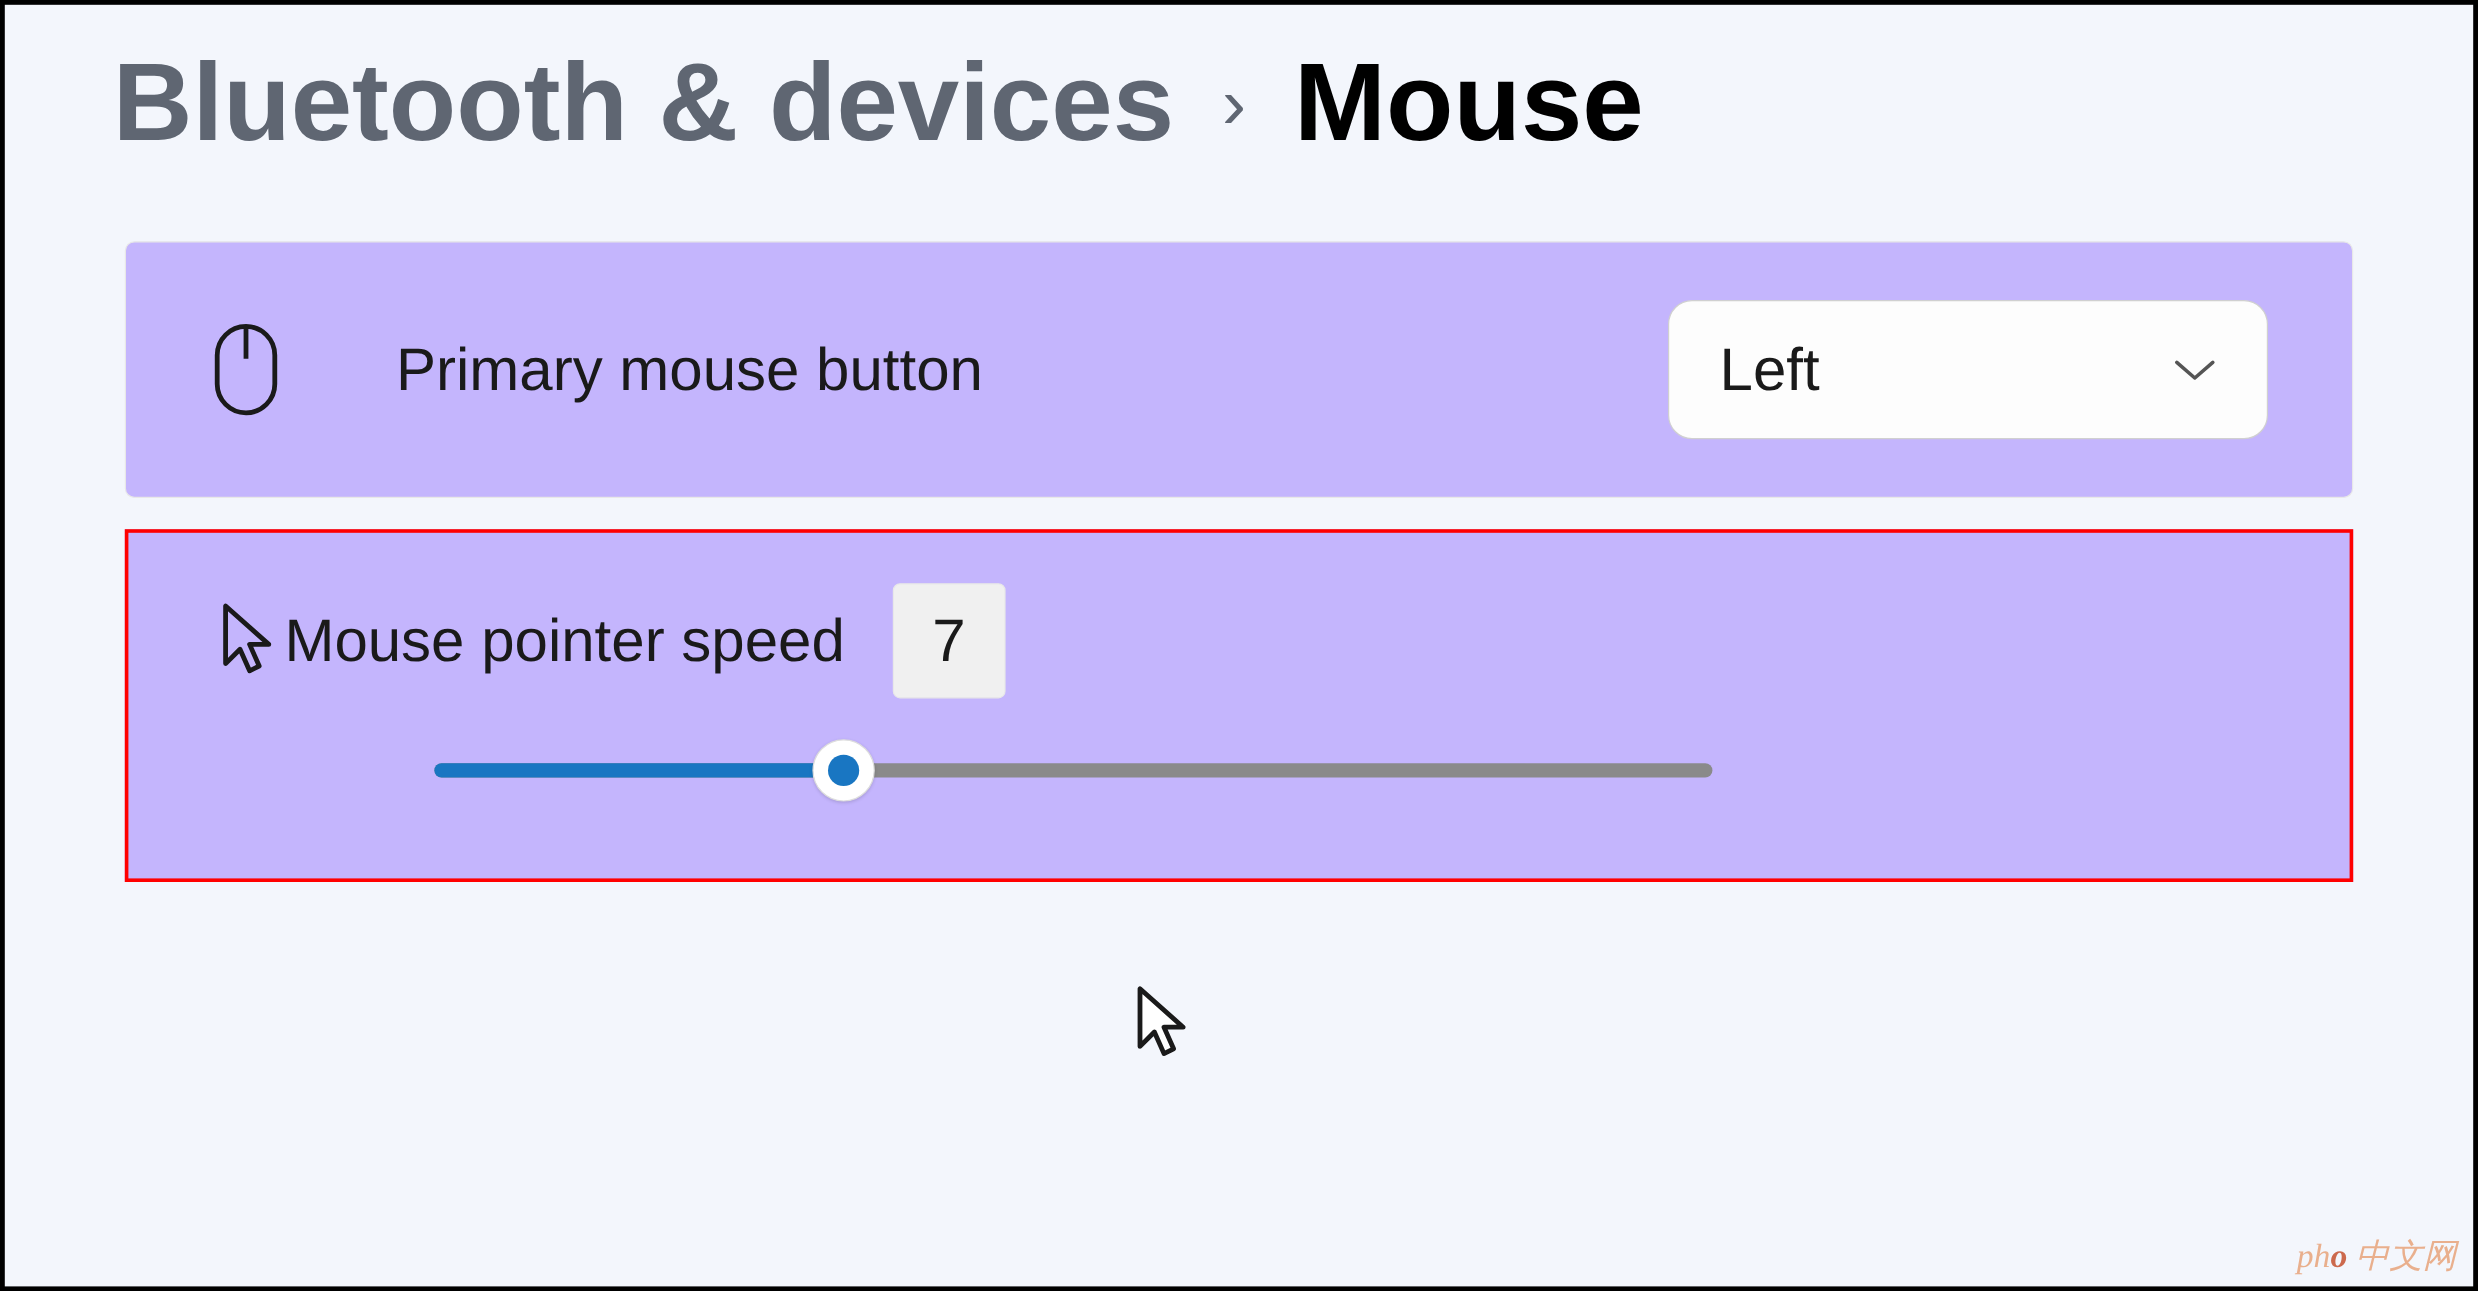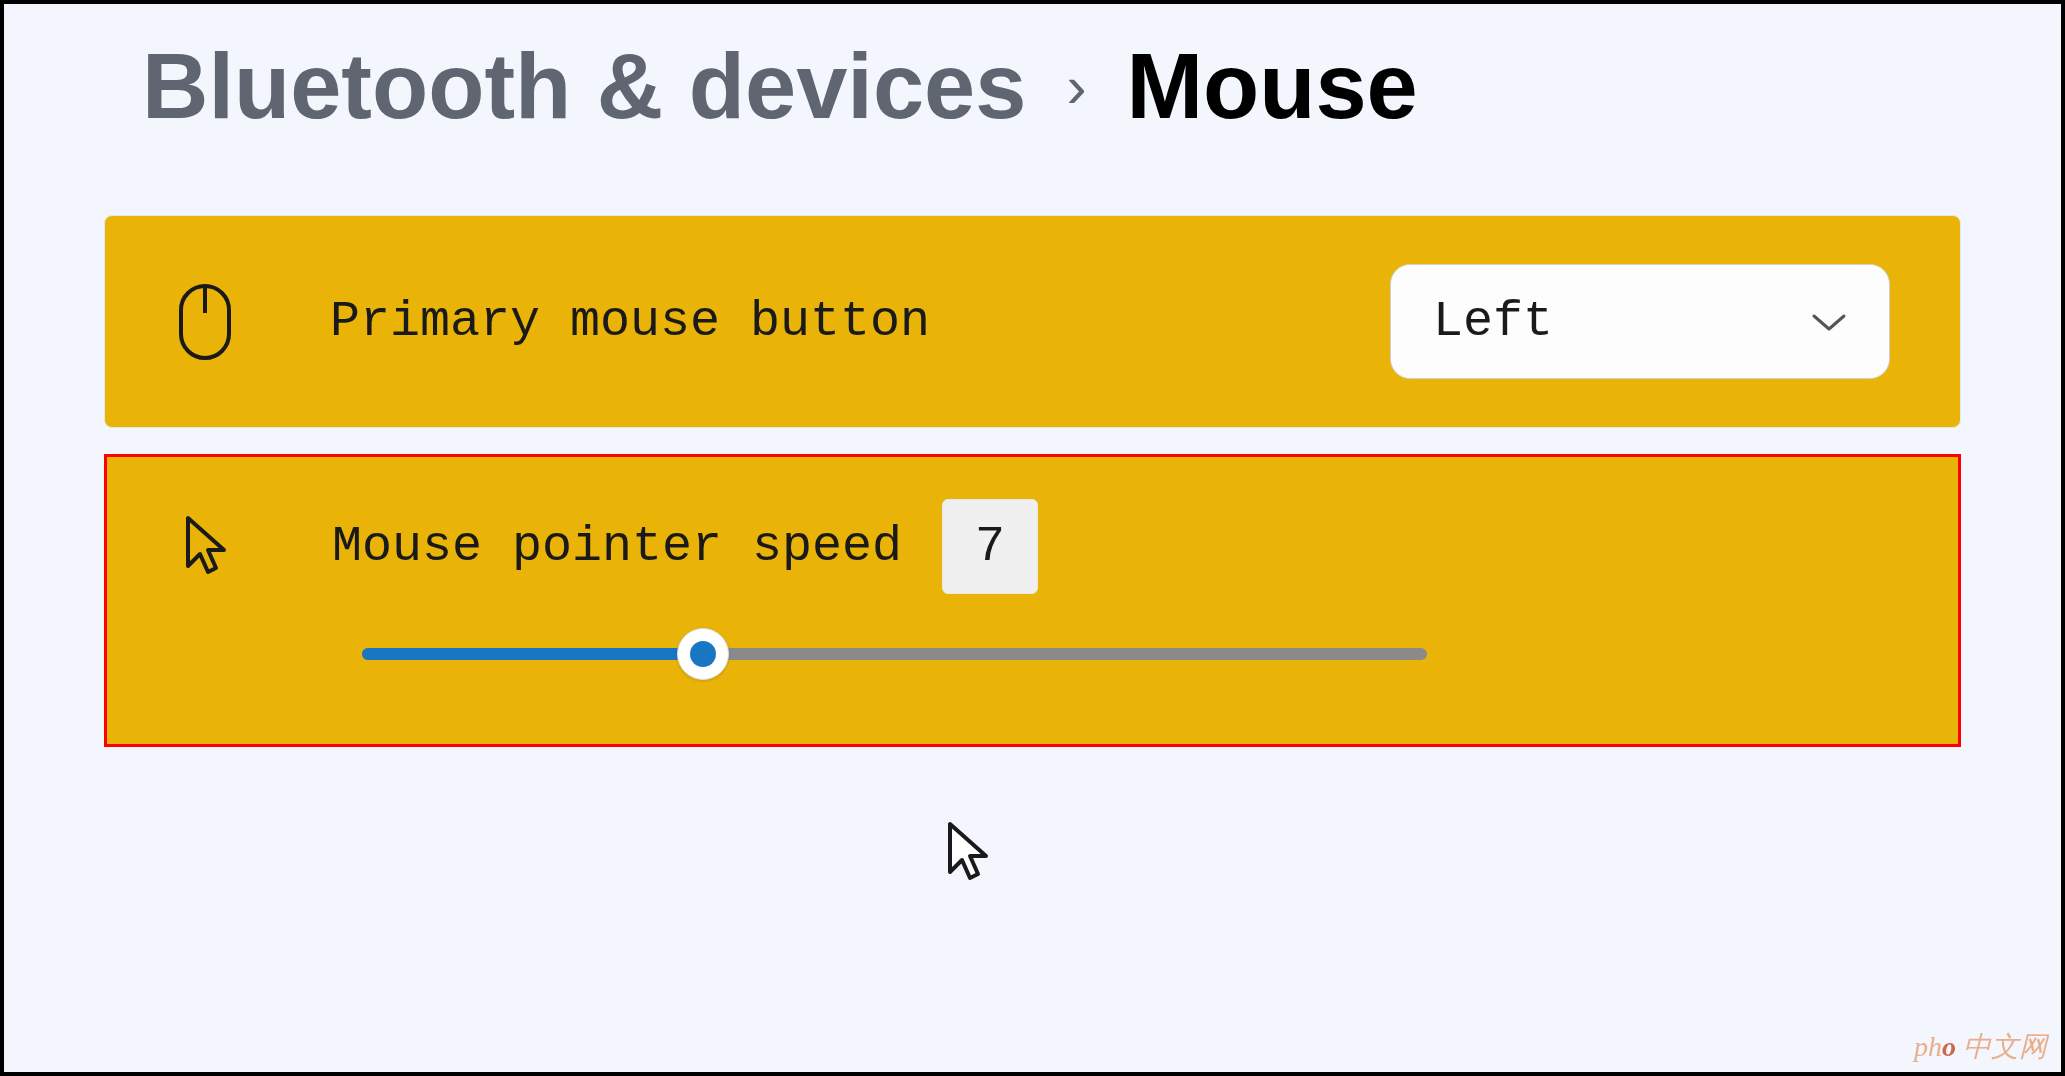--- a/index.html
+++ b/index.html
@@ -14,66 +14,63 @@
       width: 2065px;
       height: 1076px;
       position: relative;
       overflow: hidden;
     }
     .breadcrumb {
       padding: 30px 90px 60px 90px;
       display: flex;
       align-items: center;
       gap: 40px;
-      margin-left: 48px;
     }
     .breadcrumb-parent {
       font-size: 92px;
       font-weight: 600;
       color: #5f6672;
     }
     .breadcrumb-sep {
       font-size: 60px;
       color: #5f6672;
       font-weight: 400;
     }
     .breadcrumb-current {
       font-size: 92px;
       font-weight: 600;
       color: #000000;
     }
     .settings-card {
-      margin: 16px 100px 26px 100px;
-      background: #eab308;
+      margin: 2px 100px 26px 100px;
+      background: #c4b5fd;
       border: 1px solid #e8e8e8;
       border-radius: 8px;
       padding: 48px 70px;
       display: flex;
       align-items: center;
       gap: 95px;
-      font-family: Liberation Mono, monospace;
     }
     .settings-card.highlighted {
       border: 3px solid #ff0000;
       border-radius: 0;
       padding: 42px 70px 60px 70px;
       flex-direction: column;
       align-items: flex-start;
       gap: 30px;
     }
     .card-icon-wrap {
       width: 60px;
       display: flex;
       justify-content: center;
       flex-shrink: 0;
     }
     .card-label-row {
       display: flex;
       align-items: center;
-      gap: 95px;
     }
     .card-label {
       font-size: 50px;
       color: #1a1a1a;
       font-weight: 400;
     }
     .spacer {
       flex: 1;
     }
     .dropdown {

